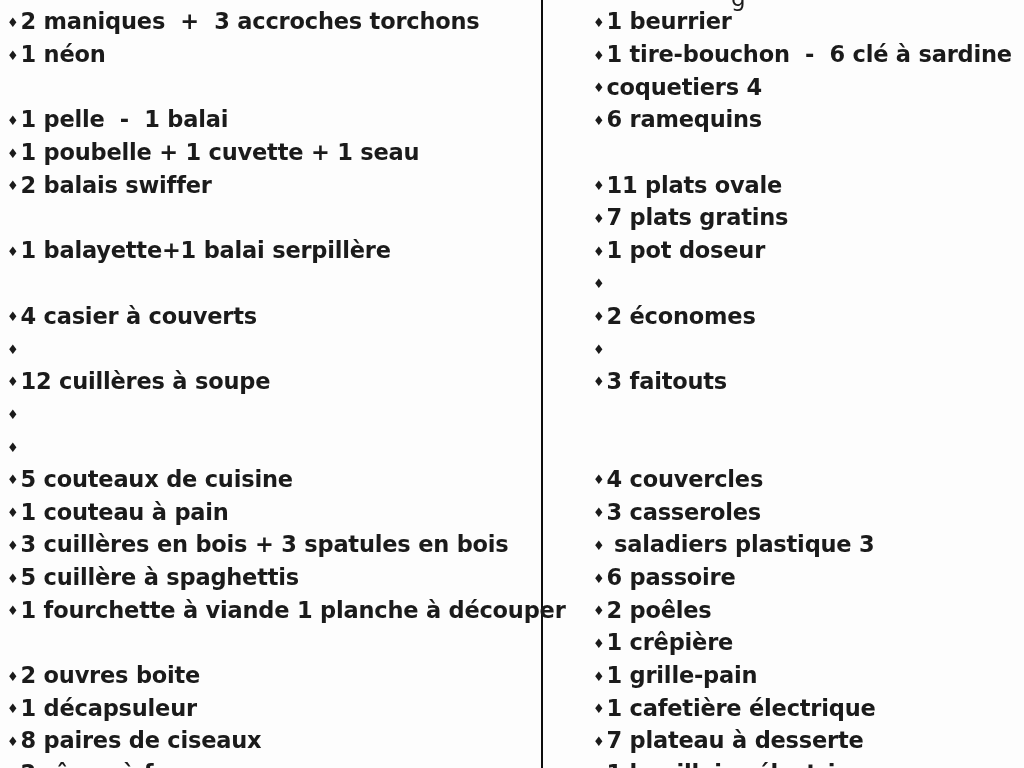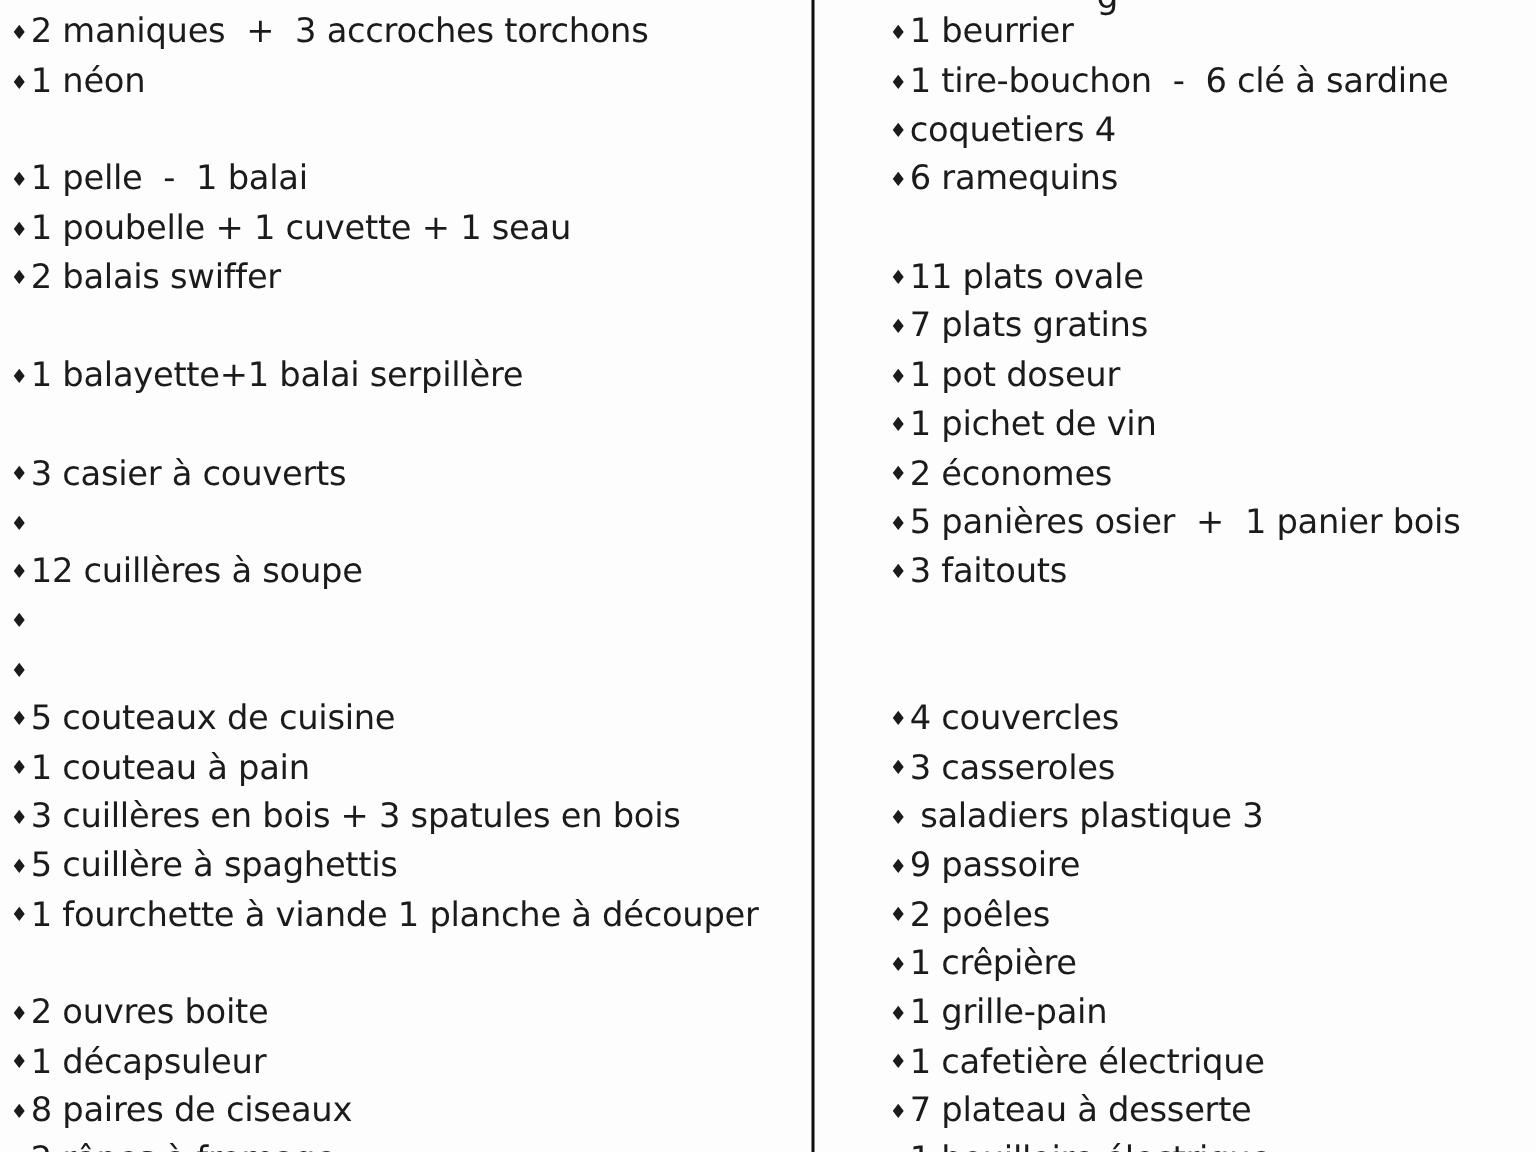--- a/index.html
+++ b/index.html
@@ -27,21 +27,21 @@
     font-size: 22.5px;
     letter-spacing: -0.2px;
   }
   .bullet {
     font-size: 13px;
     margin-right: 2px;
     position: relative;
     top: 1px;
     flex: 0 0 auto;
   }
-  .txt { white-space: pre; }
+  .txt { white-space: pre; font-weight: bold; }
   .divider {
     position: absolute;
     top: 0;
     left: 541px;
     width: 2px;
     height: 768px;
     background: #0d0d0d;
   }
   .top-fragment {
     position: absolute;
@@ -60,21 +60,21 @@
   <div class="column left">
       <div class="line"><span class="bullet">♦</span><span class="txt">2 maniques  +  3 accroches torchons</span></div>
       <div class="line"><span class="bullet">♦</span><span class="txt">1 néon</span></div>
       <div class="line"></div>
       <div class="line"><span class="bullet">♦</span><span class="txt">1 pelle  -  1 balai</span></div>
       <div class="line"><span class="bullet">♦</span><span class="txt">1 poubelle + 1 cuvette + 1 seau</span></div>
       <div class="line"><span class="bullet">♦</span><span class="txt">2 balais swiffer</span></div>
       <div class="line"></div>
       <div class="line"><span class="bullet">♦</span><span class="txt">1 balayette+1 balai serpillère</span></div>
       <div class="line"></div>
-      <div class="line"><span class="bullet">♦</span><span class="txt">3 casier à couverts</span></div>
+      <div class="line"><span class="bullet">♦</span><span class="txt">4 casier à couverts</span></div>
       <div class="line"><span class="bullet">♦</span></div>
       <div class="line"><span class="bullet">♦</span><span class="txt">12 cuillères à soupe</span></div>
       <div class="line"><span class="bullet">♦</span></div>
       <div class="line"><span class="bullet">♦</span></div>
       <div class="line"><span class="bullet">♦</span><span class="txt">5 couteaux de cuisine</span></div>
       <div class="line"><span class="bullet">♦</span><span class="txt">1 couteau à pain</span></div>
       <div class="line"><span class="bullet">♦</span><span class="txt">3 cuillères en bois + 3 spatules en bois</span></div>
       <div class="line"><span class="bullet">♦</span><span class="txt">5 cuillère à spaghettis</span></div>
       <div class="line"><span class="bullet">♦</span><span class="txt">1 fourchette à viande 1 planche à découper</span></div>
       <div class="line"></div>
@@ -85,30 +85,30 @@
     </div>
   <div class="column right">
       <div class="line"><span class="bullet">♦</span><span class="txt">1 beurrier</span></div>
       <div class="line"><span class="bullet">♦</span><span class="txt">1 tire-bouchon  -  6 clé à sardine</span></div>
       <div class="line"><span class="bullet">♦</span><span class="txt">coquetiers 4</span></div>
       <div class="line"><span class="bullet">♦</span><span class="txt">6 ramequins</span></div>
       <div class="line"></div>
       <div class="line"><span class="bullet">♦</span><span class="txt">11 plats ovale</span></div>
       <div class="line"><span class="bullet">♦</span><span class="txt">7 plats gratins</span></div>
       <div class="line"><span class="bullet">♦</span><span class="txt">1 pot doseur</span></div>
-      <div class="line"><span class="bullet">♦</span><span class="txt">1 pichet de vin</span></div>
+      <div class="line"><span class="bullet">♦</span></div>
       <div class="line"><span class="bullet">♦</span><span class="txt">2 économes</span></div>
-      <div class="line"><span class="bullet">♦</span><span class="txt">5 panières osier  +  1 panier bois</span></div>
+      <div class="line"><span class="bullet">♦</span></div>
       <div class="line"><span class="bullet">♦</span><span class="txt">3 faitouts</span></div>
       <div class="line"></div>
       <div class="line"></div>
       <div class="line"><span class="bullet">♦</span><span class="txt">4 couvercles</span></div>
       <div class="line"><span class="bullet">♦</span><span class="txt">3 casseroles</span></div>
       <div class="line"><span class="bullet">♦</span><span class="txt"> saladiers plastique 3</span></div>
-      <div class="line"><span class="bullet">♦</span><span class="txt">9 passoire</span></div>
+      <div class="line"><span class="bullet">♦</span><span class="txt">6 passoire</span></div>
       <div class="line"><span class="bullet">♦</span><span class="txt">2 poêles</span></div>
       <div class="line"><span class="bullet">♦</span><span class="txt">1 crêpière</span></div>
       <div class="line"><span class="bullet">♦</span><span class="txt">1 grille-pain</span></div>
       <div class="line"><span class="bullet">♦</span><span class="txt">1 cafetière électrique</span></div>
       <div class="line"><span class="bullet">♦</span><span class="txt">7 plateau à desserte</span></div>
       <div class="line"><span class="bullet">♦</span><span class="txt">1 bouilloire électrique</span></div>
     </div>
 </div>
 
 </body></html>

